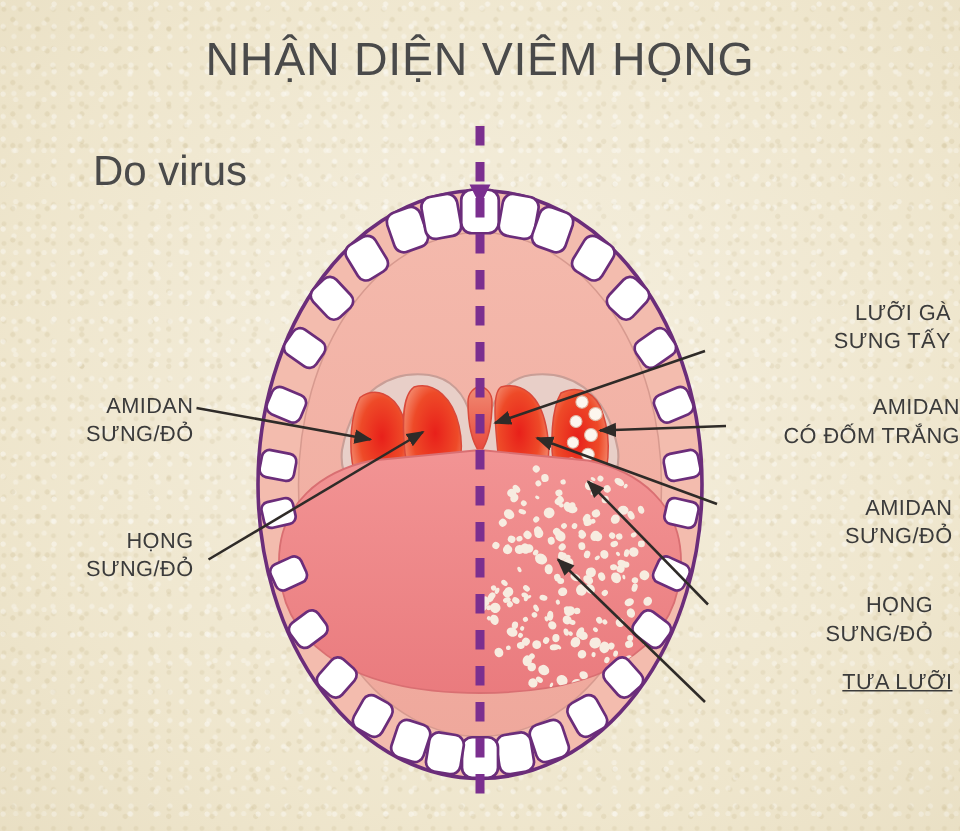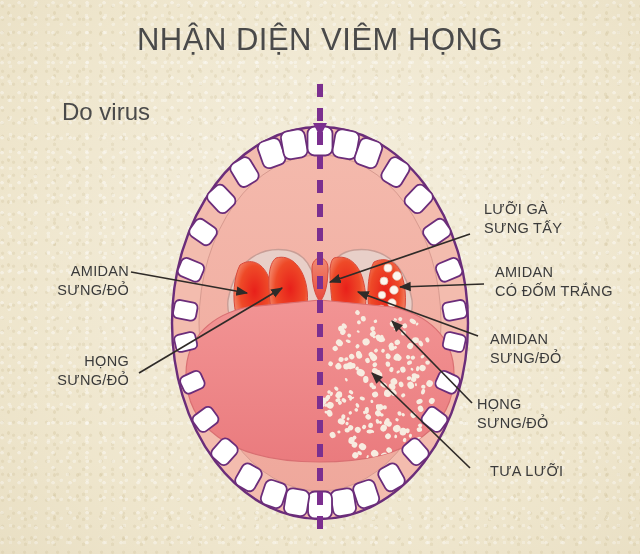--- a/index.html
+++ b/index.html
@@ -44,39 +44,39 @@
     text-align: center;
     font-size: 31px;
     letter-spacing: 0.5px;
     color: #4a4a4a;
     font-weight: 400;
     z-index: 5;
   }
   .side-label {
     position: absolute;
     top: 98px;
-    font-size: 24px;
+    font-size: 28px;
     color: #4a4a4a;
     font-weight: 400;
     z-index: 5;
   }
   .side-label.left { left: 62px; }
   .side-label.right { right: 40px; }
 
   .callout {
     position: absolute;
     font-size: 14.5px;
     line-height: 1.32;
     color: #3b3b3b;
     letter-spacing: 0.3px;
     z-index: 5;
     white-space: pre-line;
   }
   .callout.l { text-align: right; }
-  .callout.r { text-align: left; }
+  .callout.r { text-align: right; }
 
   #diagram {
     position: absolute;
     left: 0;
     top: 0;
     width: 640px;
     height: 554px;
     z-index: 3;
   }
   #leaders {
@@ -502,15 +502,15 @@
 SƯNG/ĐỎ</div>
 
   <div class="callout r" style="left:484px; top:200px; width:150px;">LƯỠI GÀ
 SƯNG TẤY</div>
   <div class="callout r" style="left:495px; top:263px; width:145px;">AMIDAN
 CÓ ĐỐM TRẮNG</div>
   <div class="callout r" style="left:490px; top:330px; width:145px;">AMIDAN
 SƯNG/ĐỎ</div>
   <div class="callout r" style="left:477px; top:395px; width:145px;">HỌNG
 SƯNG/ĐỎ</div>
-  <div class="callout r" style="left:490px; top:462px; width:145px;">TƯA LƯỠI</div>
+  <div class="callout r" style="left:490px; top:446px; width:145px;text-decoration:underline;">TƯA LƯỠI</div>
 
 </div>
 
 </body></html>

